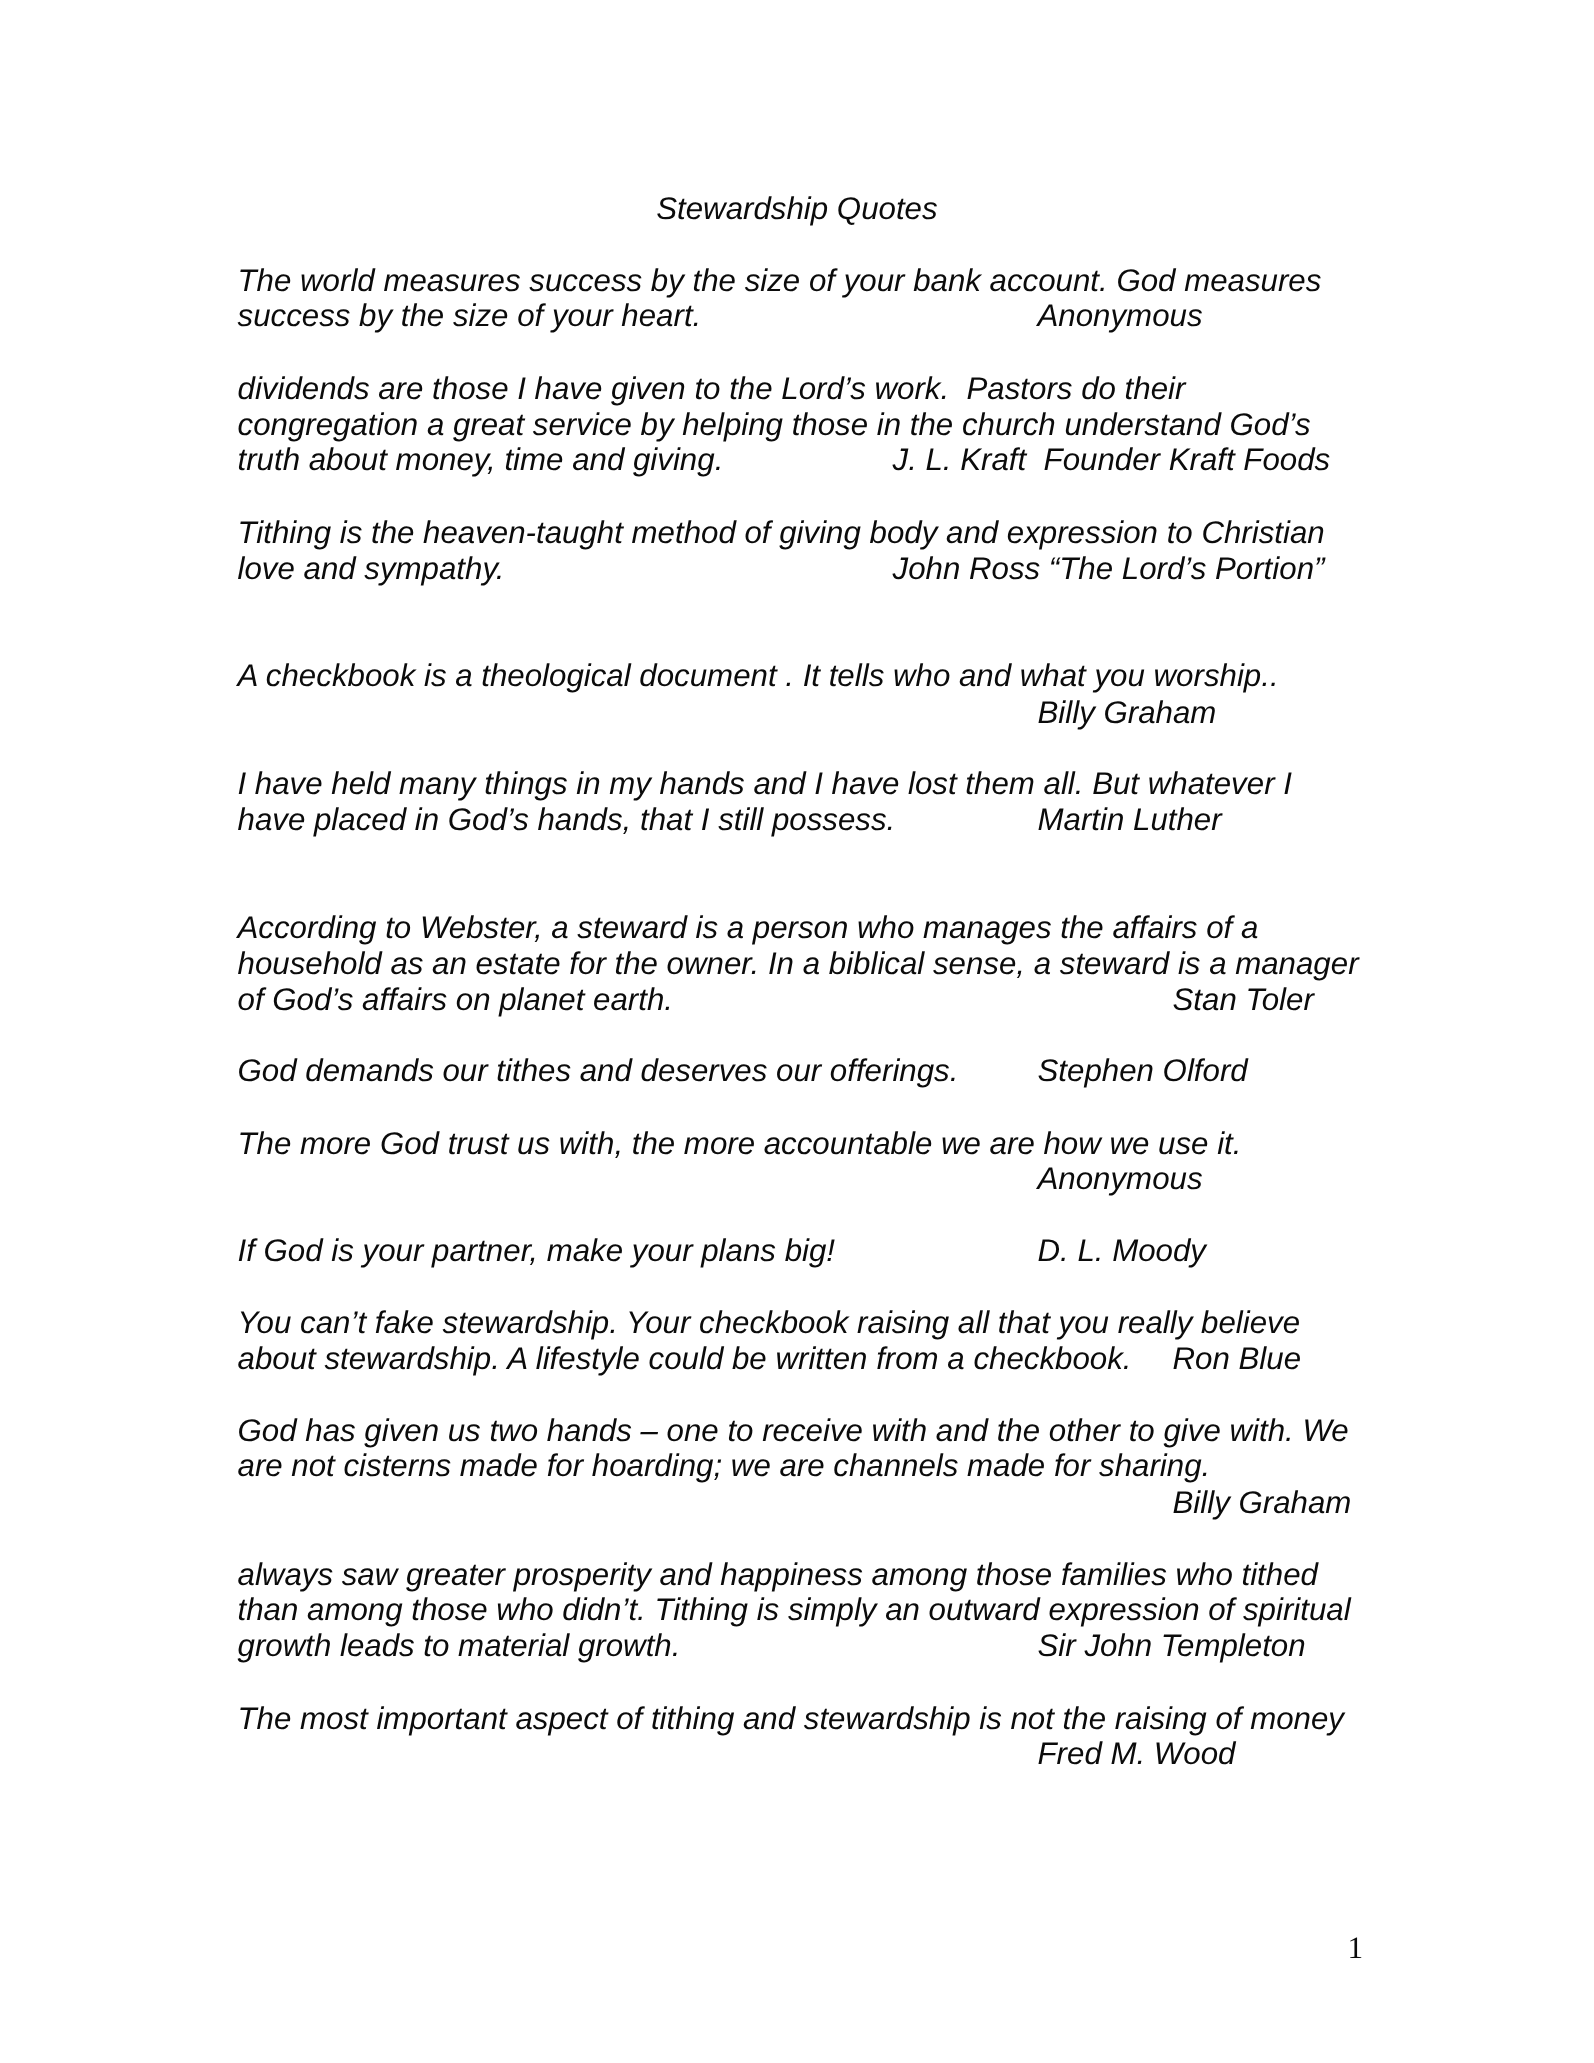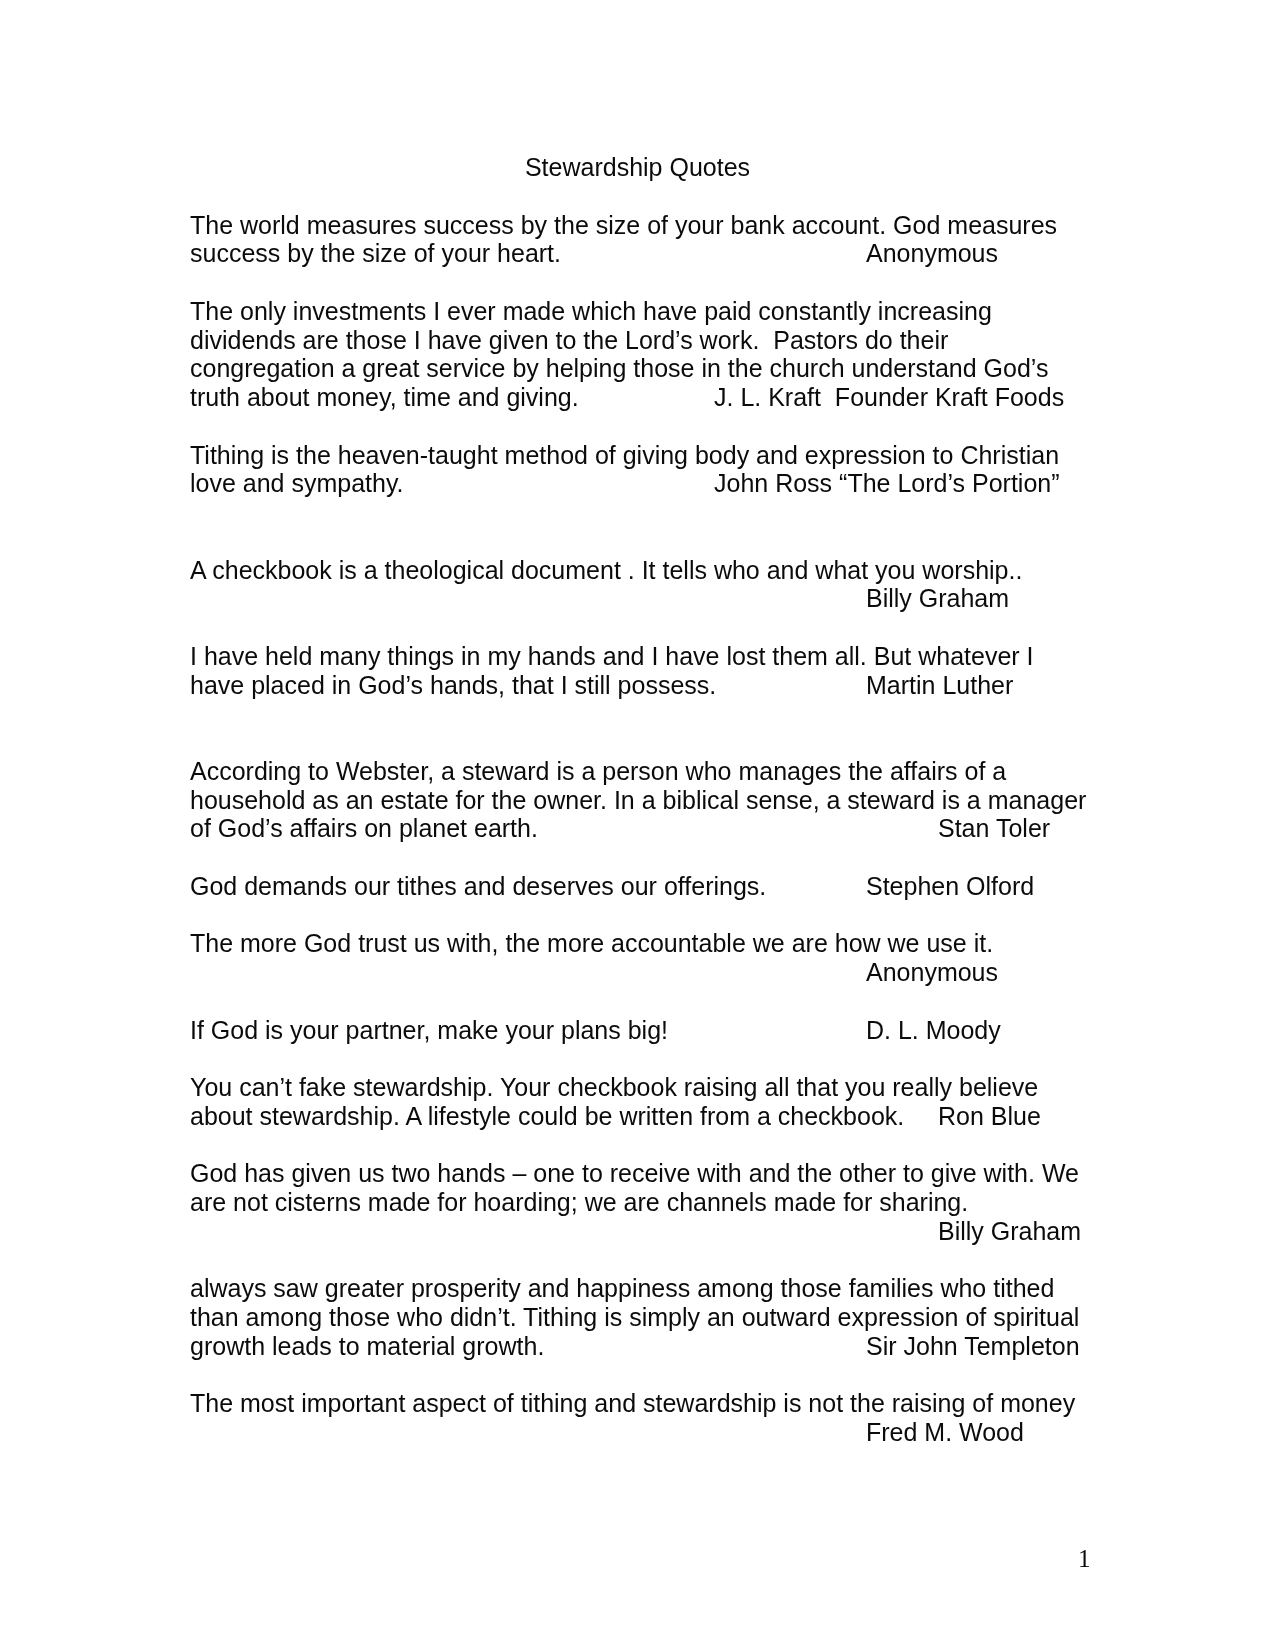--- a/index.html
+++ b/index.html
@@ -14,20 +14,21 @@
     background: #ffffff;
     overflow: hidden;
   }
   .content {
     position: absolute;
     left: 190px;
     top: 153px;
     width: 895px;
     color: #0b0b0b;
     font-family: "Liberation Sans", "DejaVu Sans", sans-serif;
+    font-style: italic;
     font-size: 25px;
     line-height: 28.75px;
   }
   .doc-title {
     height: 28.75px;
     text-align: center;
     white-space: pre;
     margin-bottom: 28.75px;
   }
   .quote {
@@ -40,21 +41,21 @@
     position: relative;
     height: 28.75px;
     white-space: pre;
   }
   .attribution {
     position: absolute;
     top: 0;
     white-space: pre;
   }
   .tab-mid   { left: 524px; }
-  .tab-right { left: 676px; }
+  .tab-right { left: 640px; }
   .tab-far   { left: 748px; }
   .page-number {
     position: absolute;
     left: 1078px;
     top: 1546px;
     font-family: "Liberation Serif", "DejaVu Serif", serif;
     font-style: normal;
     font-size: 25px;
     line-height: 26px;
     color: #0b0b0b;
@@ -65,21 +66,20 @@
 
 <div class="page">
   <div class="content">
     <div class="doc-title">Stewardship Quotes</div>
     <div>
         <div class="quote gap1">
           <div class="line"><span class="qtext">The world measures success by the size of your bank account. God measures</span></div>
           <div class="line"><span class="qtext">success by the size of your heart.</span><span class="attribution tab-right">Anonymous</span></div>
         </div>
         <div class="quote gap1">
-          <div class="line"><span class="qtext">The only investments I ever made which have paid constantly increasing</span></div>
           <div class="line"><span class="qtext">dividends are those I have given to the Lord’s work.  Pastors do their</span></div>
           <div class="line"><span class="qtext">congregation a great service by helping those in the church understand God’s</span></div>
           <div class="line"><span class="qtext">truth about money, time and giving.</span><span class="attribution tab-mid">J. L. Kraft  Founder Kraft Foods</span></div>
         </div>
         <div class="quote gap2">
           <div class="line"><span class="qtext">Tithing is the heaven-taught method of giving body and expression to Christian</span></div>
           <div class="line"><span class="qtext">love and sympathy.</span><span class="attribution tab-mid">John Ross “The Lord’s Portion”</span></div>
         </div>
         <div class="quote gap1">
           <div class="line"><span class="qtext">A checkbook is a theological document . It tells who and what you worship..</span></div>

